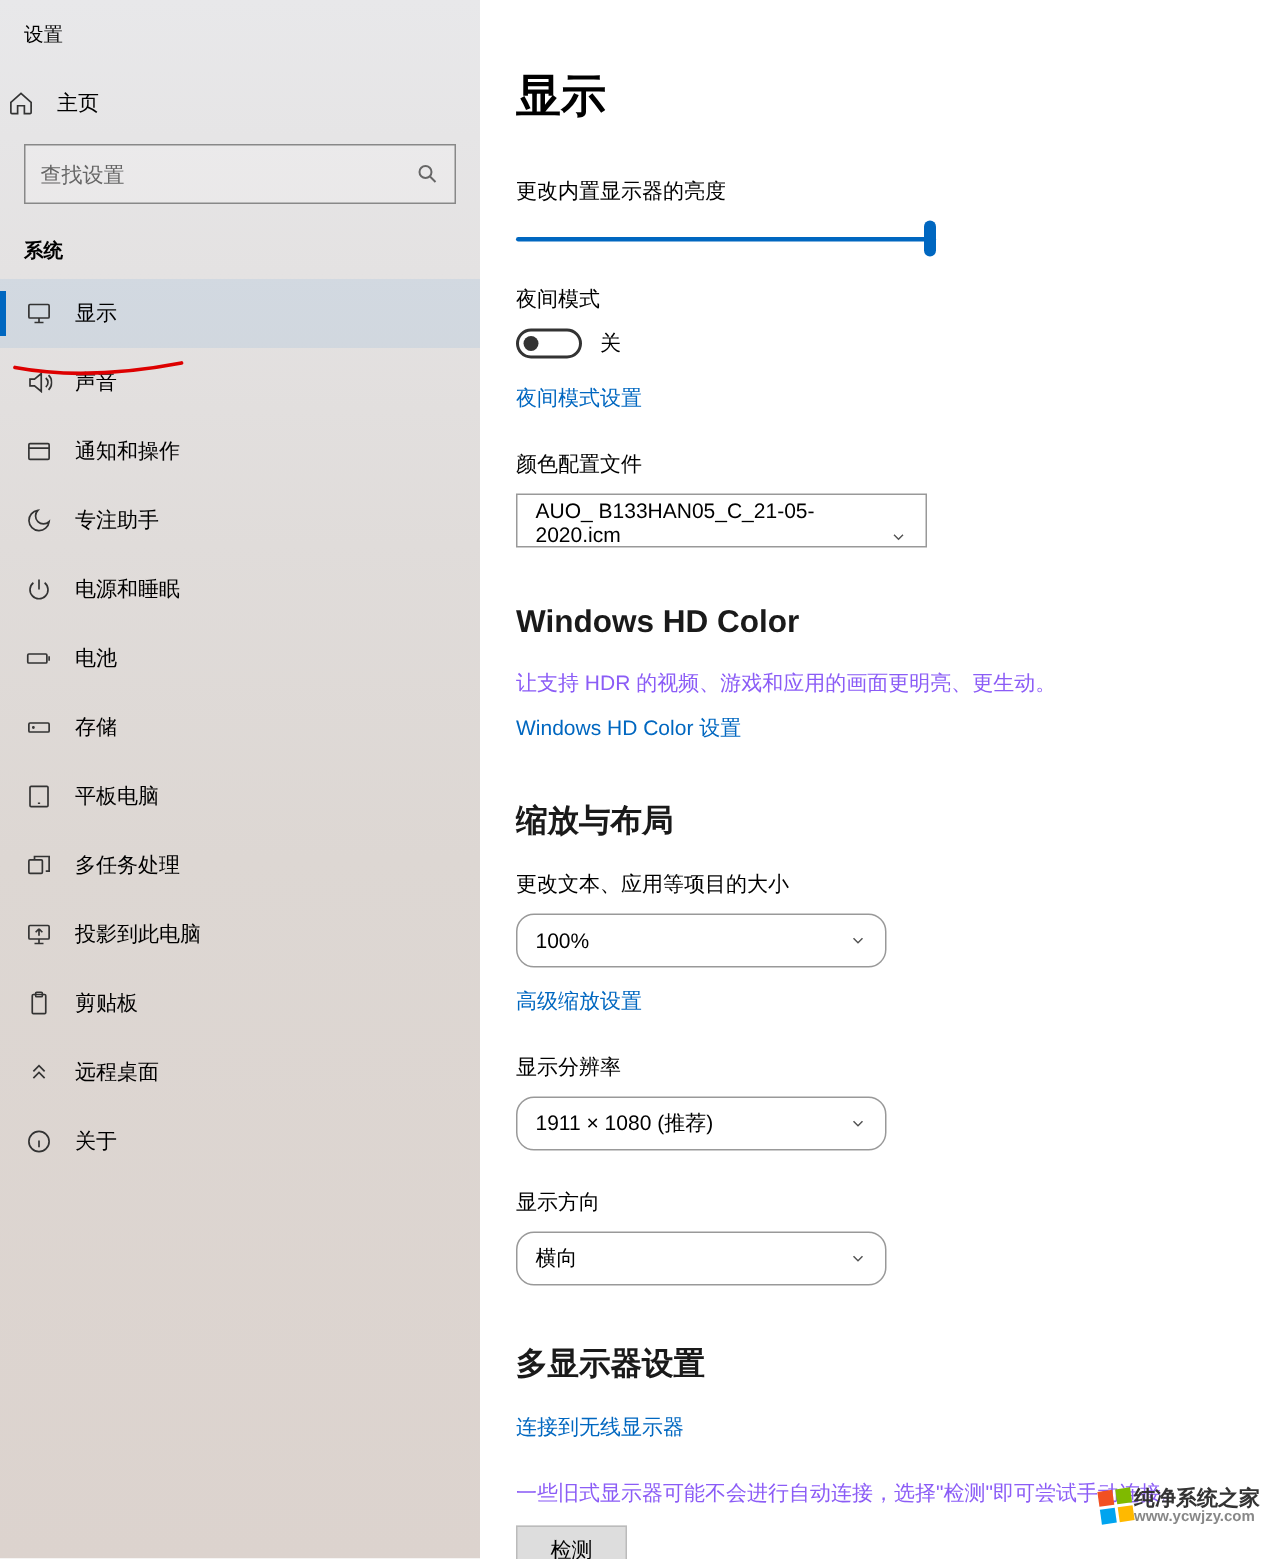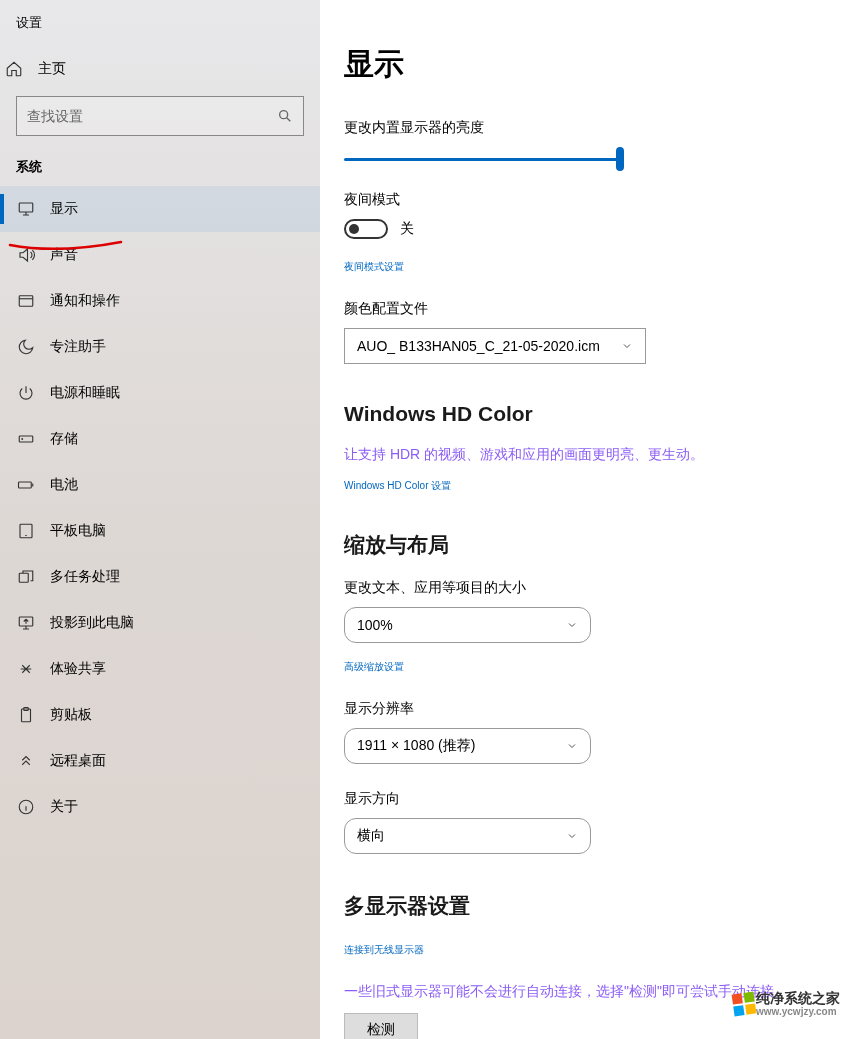--- a/index.html
+++ b/index.html
@@ -138,35 +138,35 @@
   left: 3px;
   top: 3px;
   width: 10px;
   height: 10px;
   background: #333;
   border-radius: 50%;
 }
 .link {
   color: #0067c0;
   cursor: pointer;
-  font-size: 10px;
+  font-size: 14px;
   display: inline-block;
 }
 .dropdown {
   height: 36px;
   border: 1px solid #999;
   background: #fff;
   display: flex;
   align-items: center;
   justify-content: space-between;
   padding: 0 12px;
   cursor: pointer;
   font-size: 14px;
 }
-.dropdown-wide { width: 302px; }
+.dropdown-wide { width: 274px; align-items: flex-end; }
 .dropdown-narrow { width: 247px; border-radius: 12px; }
 .section-title {
   font-size: 21px;
   font-weight: 600;
   margin-bottom: 20px;
   color: #1a1a1a;
 }
 .body-text {
   color: #8b5cf6;
   font-size: 14px;
@@ -279,38 +279,38 @@
         <span class="icon-wrap">
           <svg width="18" height="18" viewBox="0 0 24 24" fill="none" stroke="#333" stroke-width="1.5">
             <path d="M12 3v9M7 6a8 8 0 1 0 10 0"></path>
           </svg>
         </span>
         <span>电源和睡眠</span>
       </div>
       <div class="nav-item">
         <span class="icon-wrap">
           <svg width="18" height="18" viewBox="0 0 24 24" fill="none" stroke="#333" stroke-width="1.5">
+            <rect x="2" y="8" width="17" height="8" rx="1"></rect>
+            <path d="M21 10v4"></path>
+          </svg>
+        </span>
+        <span>电池</span>
+      </div>
+      <div class="nav-item">
+        <span class="icon-wrap">
+          <svg width="18" height="18" viewBox="0 0 24 24" fill="none" stroke="#333" stroke-width="1.5">
             <rect x="3" y="8" width="18" height="8" rx="1"></rect>
             <circle cx="7" cy="12" r="0.5" fill="#333"></circle>
           </svg>
         </span>
         <span>存储</span>
       </div>
       <div class="nav-item">
         <span class="icon-wrap">
           <svg width="18" height="18" viewBox="0 0 24 24" fill="none" stroke="#333" stroke-width="1.5">
-            <rect x="2" y="8" width="17" height="8" rx="1"></rect>
-            <path d="M21 10v4"></path>
-          </svg>
-        </span>
-        <span>电池</span>
-      </div>
-      <div class="nav-item">
-        <span class="icon-wrap">
-          <svg width="18" height="18" viewBox="0 0 24 24" fill="none" stroke="#333" stroke-width="1.5">
             <rect x="4" y="3" width="16" height="18" rx="1"></rect>
             <path d="M11 18h2"></path>
           </svg>
         </span>
         <span>平板电脑</span>
       </div>
       <div class="nav-item">
         <span class="icon-wrap">
           <svg width="18" height="18" viewBox="0 0 24 24" fill="none" stroke="#333" stroke-width="1.5">
             <rect x="3" y="7" width="12" height="12" rx="1"></rect>
@@ -320,28 +320,20 @@
         <span>多任务处理</span>
       </div>
       <div class="nav-item">
         <span class="icon-wrap">
           <svg width="18" height="18" viewBox="0 0 24 24" fill="none" stroke="#333" stroke-width="1.5">
             <rect x="3" y="4" width="18" height="12" rx="1"></rect>
             <path d="M12 16v4M8 20h8M12 7l-3 3m3-3 3 3m-3-3v6"></path>
           </svg>
         </span>
         <span>投影到此电脑</span>
-      </div>
-      <div class="nav-item">
-        <span class="icon-wrap">
-          <svg width="18" height="18" viewBox="0 0 24 24" fill="none" stroke="#333" stroke-width="1.5">
-            <path d="m7 17 10-10M7 7l10 10M5 12h14"></path>
-          </svg>
-        </span>
-        <span>体验共享</span>
       </div>
       <div class="nav-item">
         <span class="icon-wrap">
           <svg width="18" height="18" viewBox="0 0 24 24" fill="none" stroke="#333" stroke-width="1.5">
             <rect x="6" y="4" width="12" height="17" rx="1"></rect>
             <rect x="9" y="2" width="6" height="4" rx="1"></rect>
           </svg>
         </span>
         <span>剪贴板</span>
       </div>

